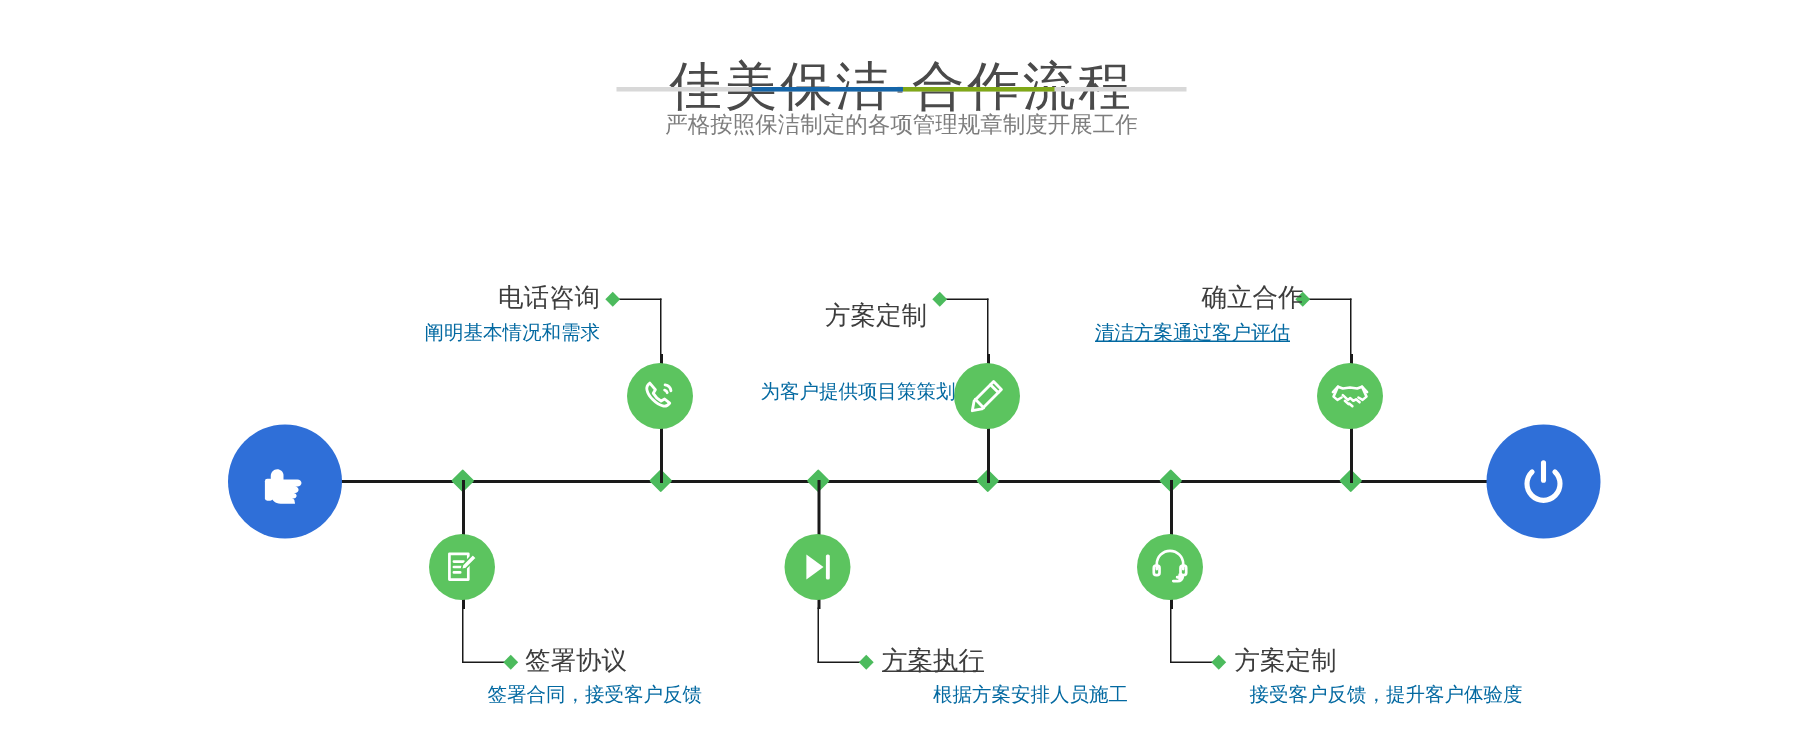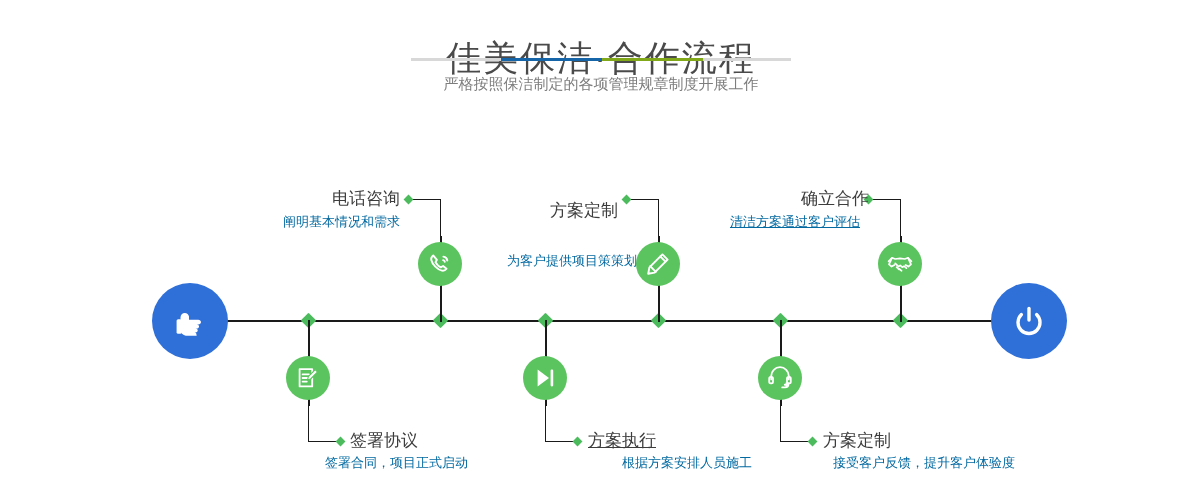--- a/index.html
+++ b/index.html
@@ -289,21 +289,21 @@
     <div class="tip" style="left:865px; top:196px;"></div>
     <div class="title" style="left:594px; top:188px; width:275px;">确立合作</div>
     <div class="desc" style="left:585px; top:212px; width:275px;text-decoration:underline;">清洁方案通过客户评估</div>
   </div>
 
   <div class="callout bottom">
     <div class="lead-v" style="left:308px; top:405px; height:37px;"></div>
     <div class="lead-h" style="left:308px; top:441px; width:32px;"></div>
     <div class="tip" style="left:337px; top:438px;"></div>
     <div class="title" style="left:350px; top:430px;">签署协议</div>
-    <div class="desc" style="left:325px; top:453px;">签署合同，项目正式启动</div>
+    <div class="desc" style="left:325px; top:453px;">签署合同，接受客户反馈</div>
   </div>
 
   <div class="callout bottom">
     <div class="lead-v" style="left:545px; top:405px; height:37px;"></div>
     <div class="lead-h" style="left:545px; top:441px; width:32px;"></div>
     <div class="tip" style="left:574px; top:438px;"></div>
     <div class="title" style="left:588px; top:430px;text-decoration:underline;">方案执行</div>
     <div class="desc" style="left:622px; top:453px;">根据方案安排人员施工</div>
   </div>
 

